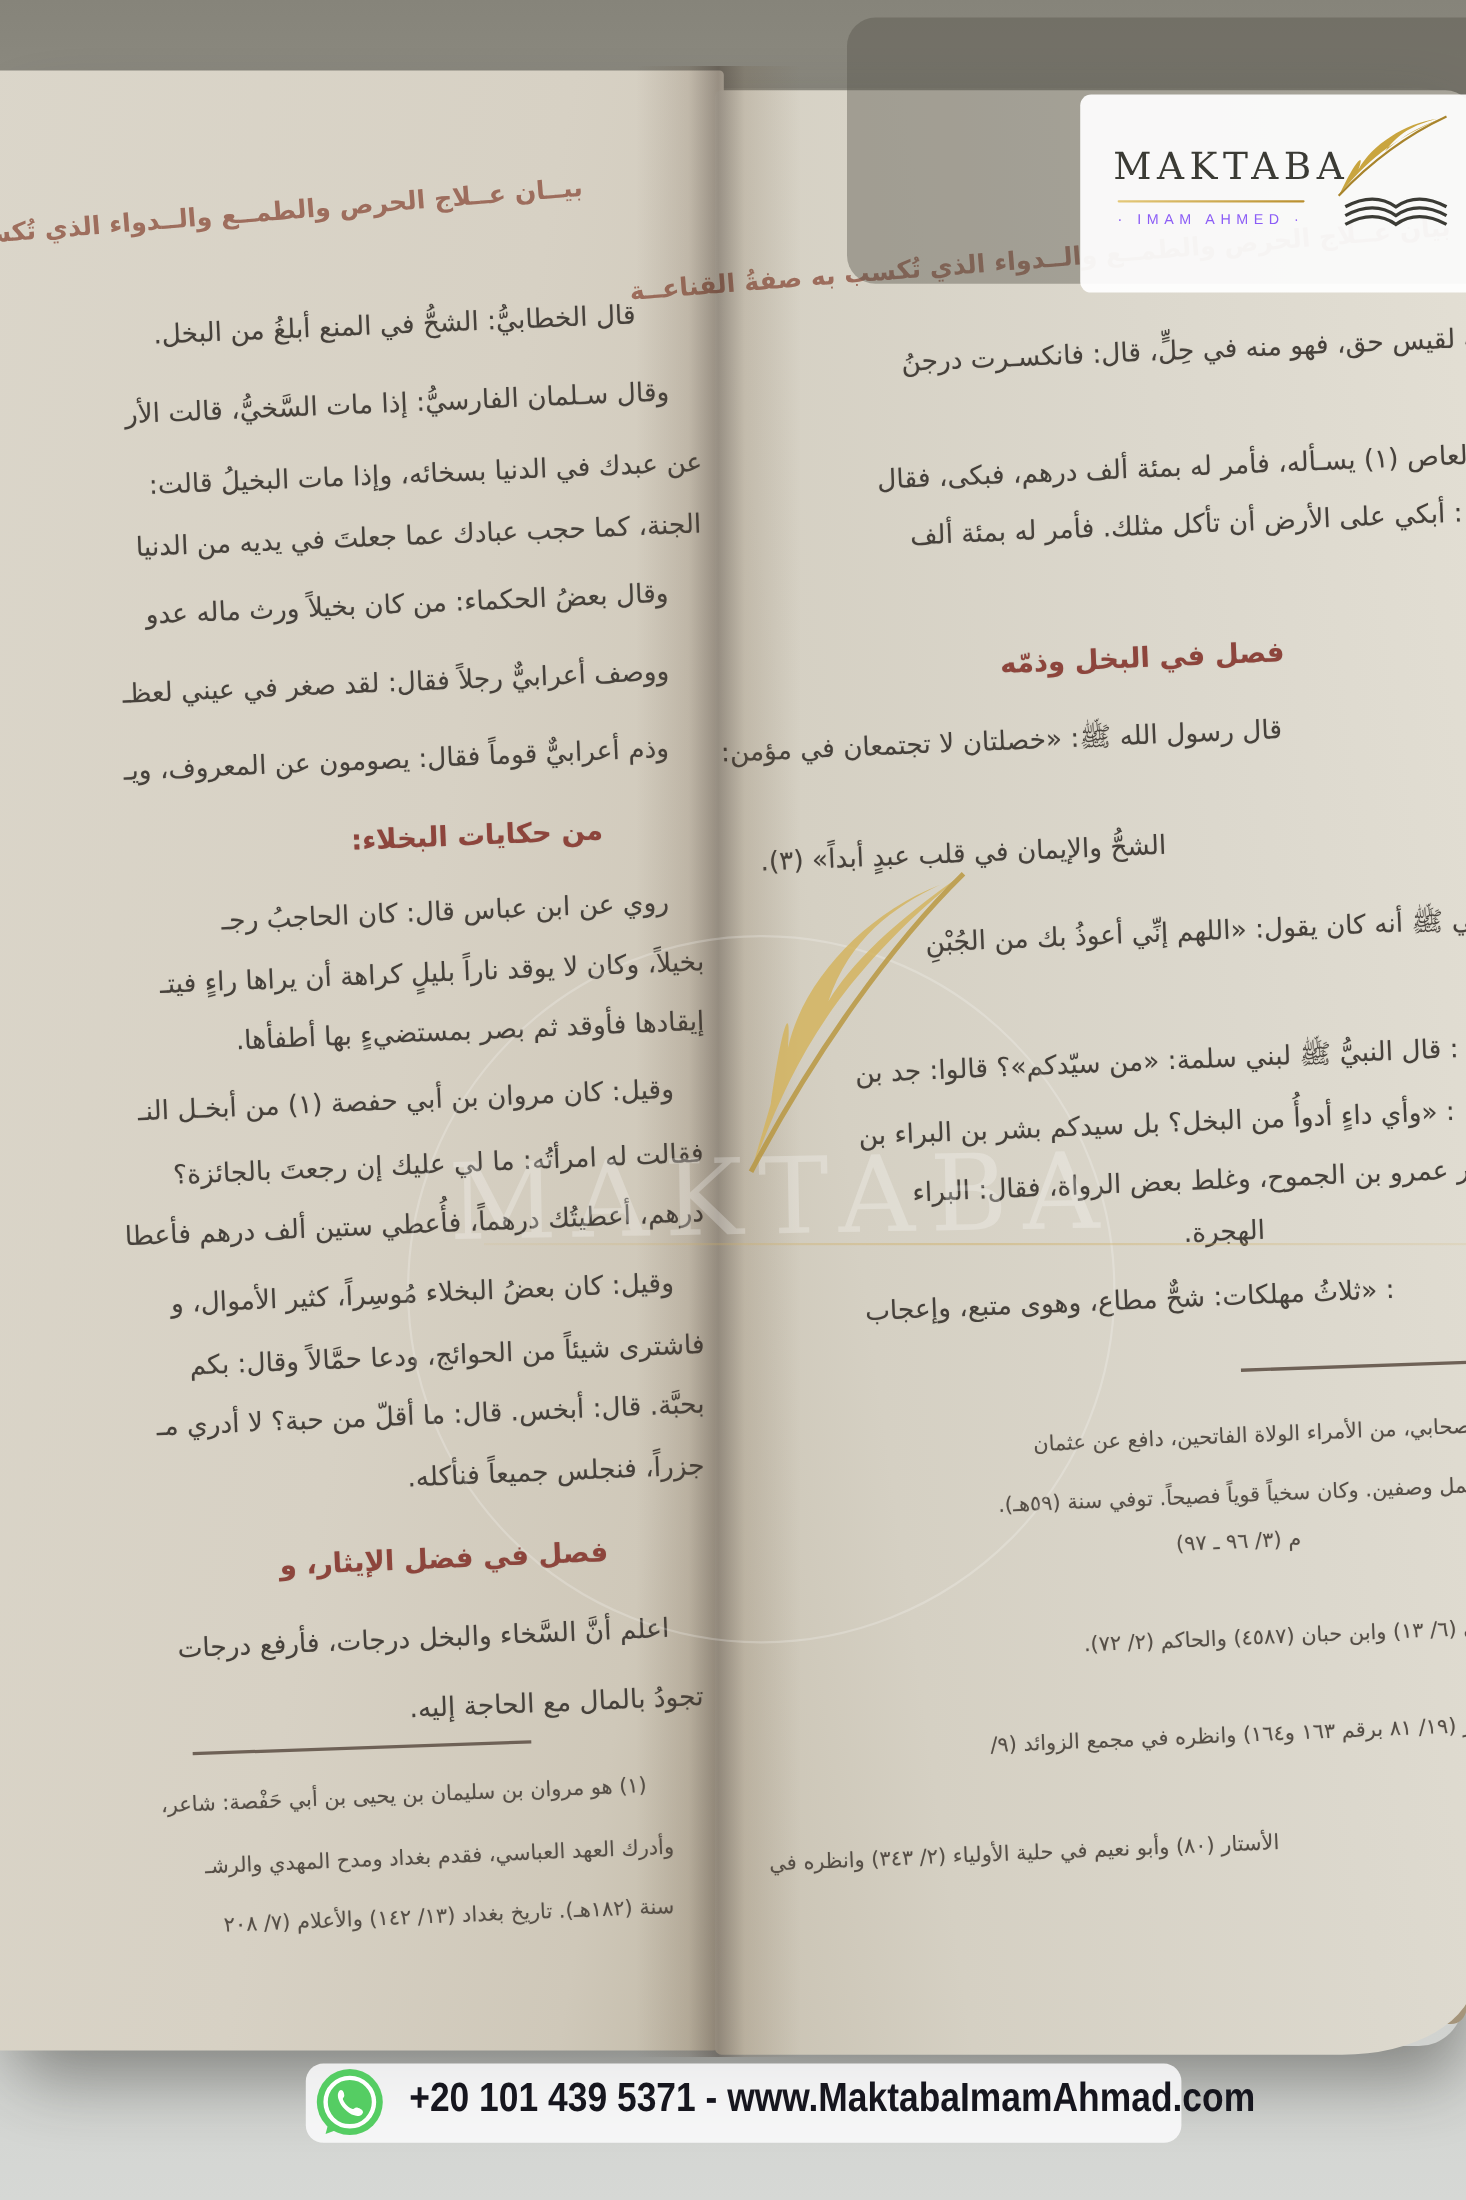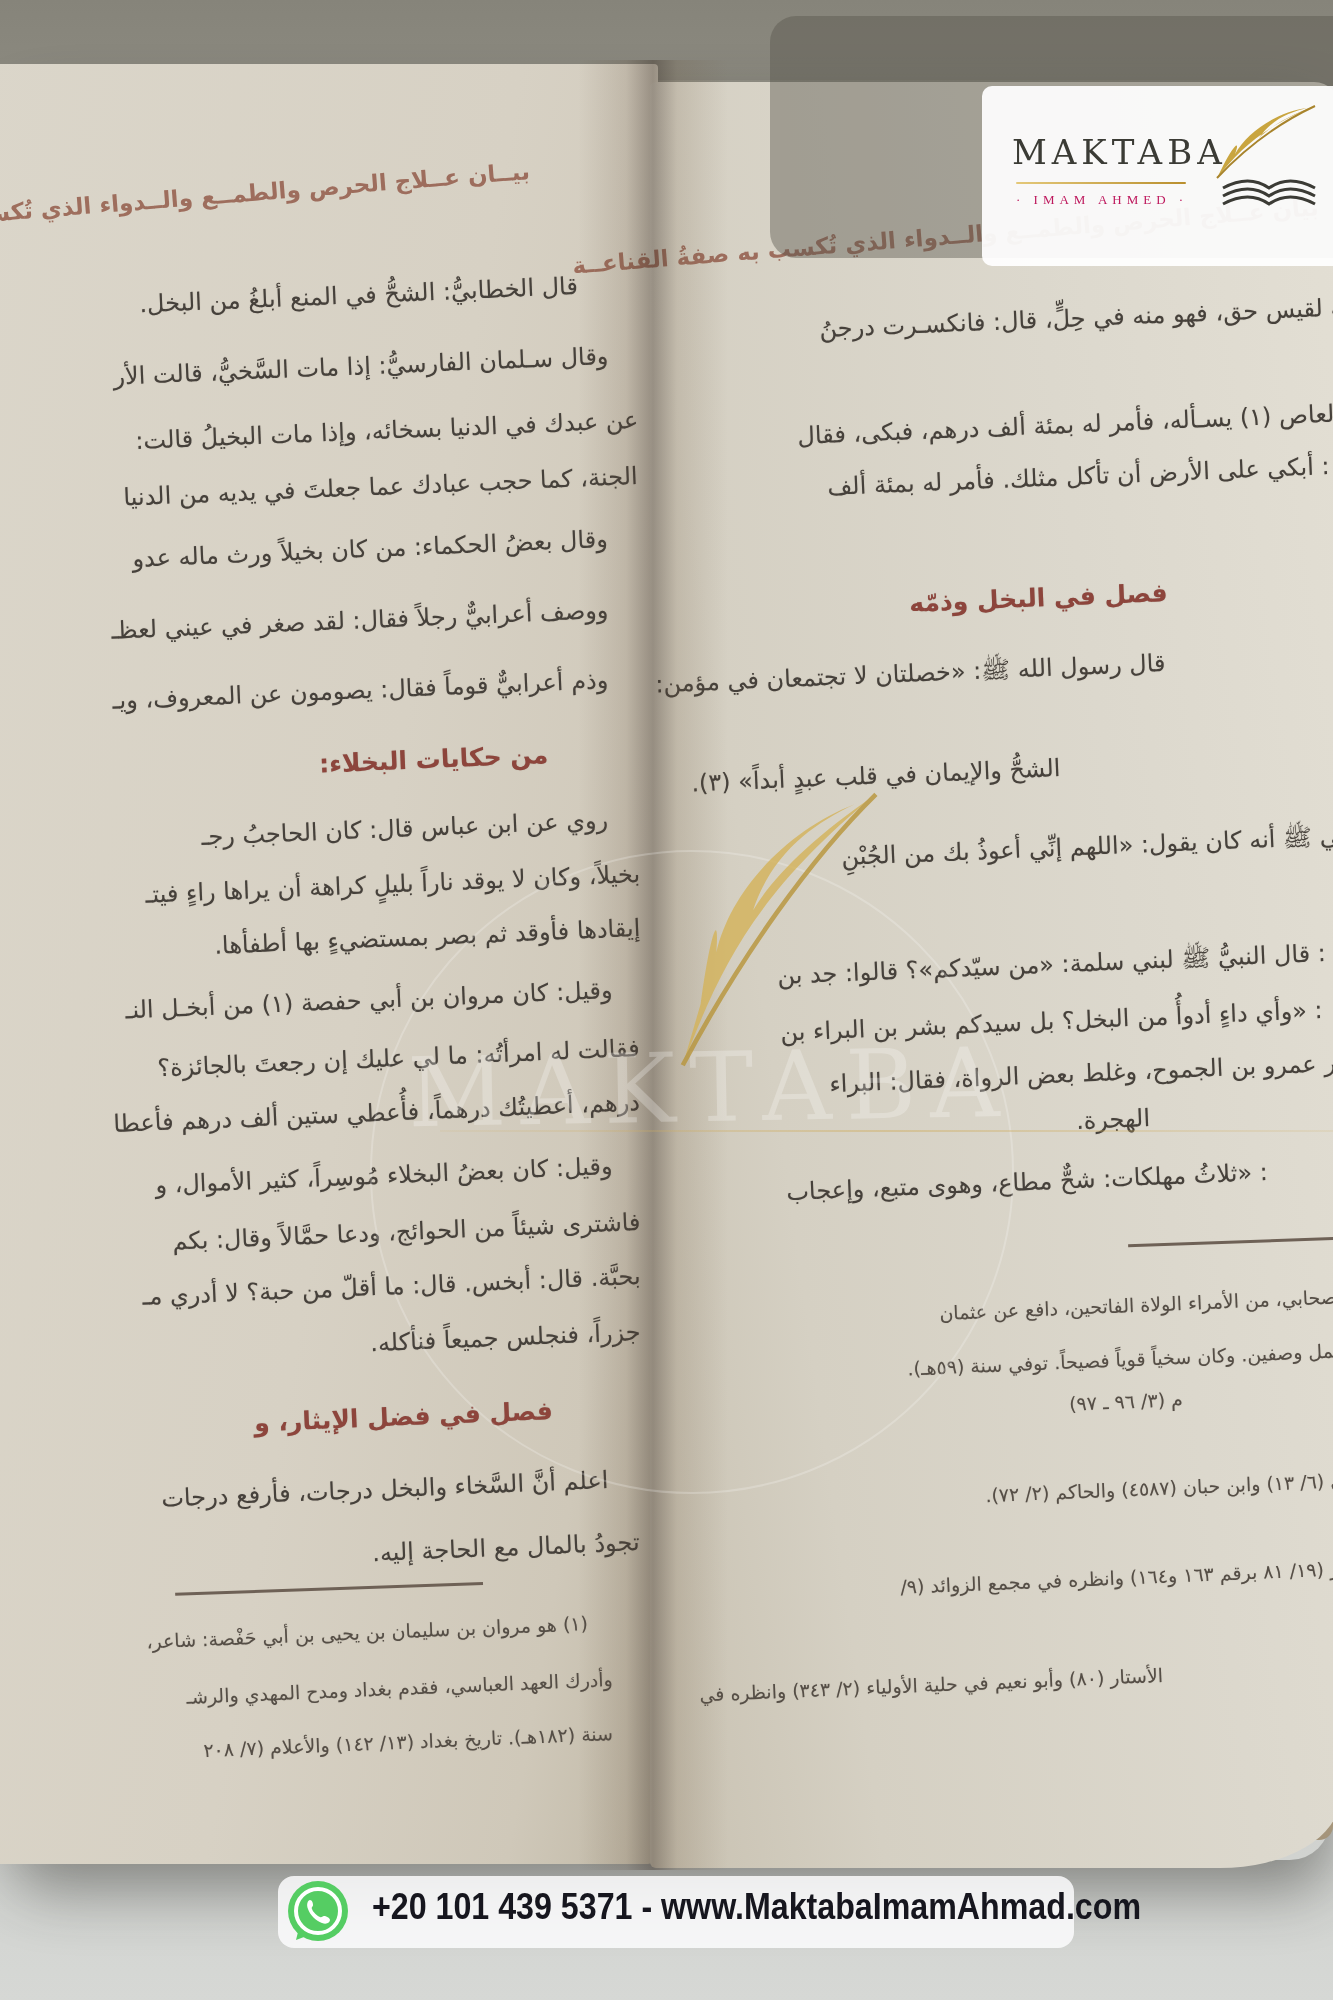--- a/index.html
+++ b/index.html
@@ -101,21 +101,21 @@
   
   .logo-scrim{position:absolute;left:770px;top:16px;width:563px;height:242px;z-index:6;
     background:rgba(86,84,74,.42);border-radius:26px 0 0 26px;}
   .logo-card{position:absolute;left:982px;top:86px;width:351px;height:180px;z-index:7;
     background:rgba(255,255,255,.93);border-radius:10px 0 0 10px;}
   .brand{position:absolute;left:30px;top:46px;font-family:"DejaVu Serif",serif;
     font-size:34px;letter-spacing:5px;color:#3b3b35;font-weight:normal;}
   .brand-underline{position:absolute;left:34px;top:96px;width:170px;height:2px;
     background:linear-gradient(90deg,#e4c879,#b98f2e);border-radius:2px;}
   .brand-sub{position:absolute;left:34px;top:106px;font-size:13px;letter-spacing:5px;
-    color:#be185d;font-family:Liberation Serif, serif;}
+    color:#8b5cf6;font-family:Liberation Sans, sans-serif;}
   .logo-feather{position:absolute;right:6px;top:18px;width:120px;height:118px;}
   
   .contact-pill{position:absolute;left:278px;top:1876px;width:796px;height:72px;z-index:6;
     background:rgba(251,251,253,.85);border-radius:16px;}
   .wa-icon{position:absolute;left:284px;top:1878px;width:68px;height:68px;z-index:7;}
   .contact-text{position:absolute;left:372px;top:1886px;z-index:7;
     font-family:"Liberation Sans",sans-serif;font-weight:bold;font-size:37px;
     color:#16161e;transform:scaleX(.87);transform-origin:0 50%;white-space:nowrap;}
 </style>
 </head>

